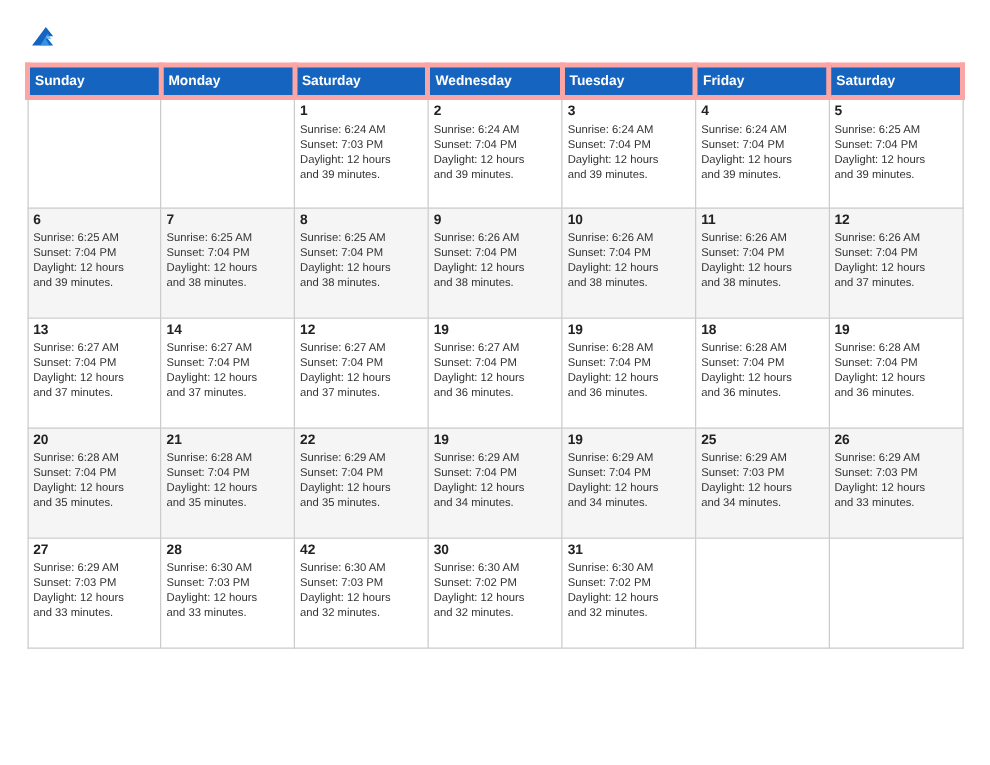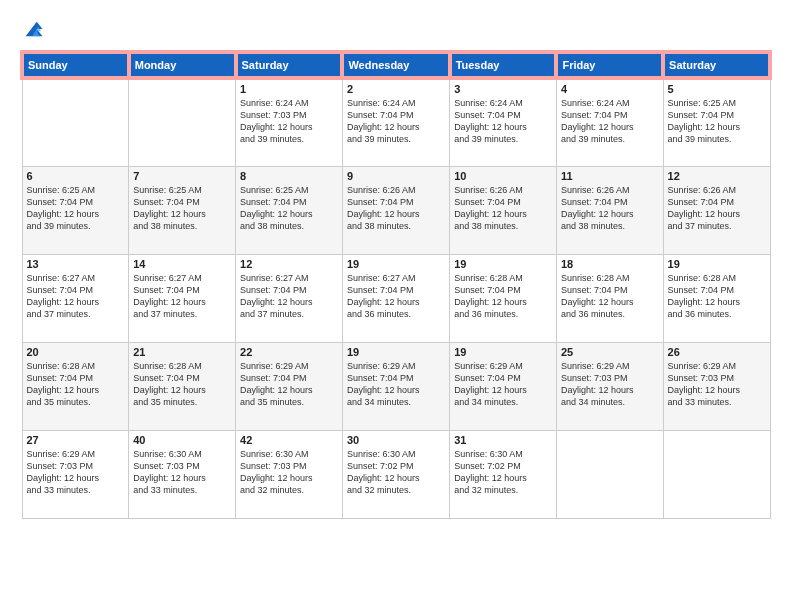--- a/index.html
+++ b/index.html
@@ -329,21 +329,21 @@
         </tr>
         <tr>
           <td>
             <span class="day-num">27</span>
             <div class="day-info" style="white-space: pre-line;">Sunrise: 6:29 AM
 Sunset: 7:03 PM
 Daylight: 12 hours
 and 33 minutes.</div>
           </td>
           <td>
-            <span class="day-num">40</span>
+            <span class="day-num">28</span>
             <div class="day-info" style="white-space: pre-line;">Sunrise: 6:30 AM
 Sunset: 7:03 PM
 Daylight: 12 hours
 and 33 minutes.</div>
           </td>
           <td>
             <span class="day-num">42</span>
             <div class="day-info" style="white-space: pre-line;">Sunrise: 6:30 AM
 Sunset: 7:03 PM
 Daylight: 12 hours

